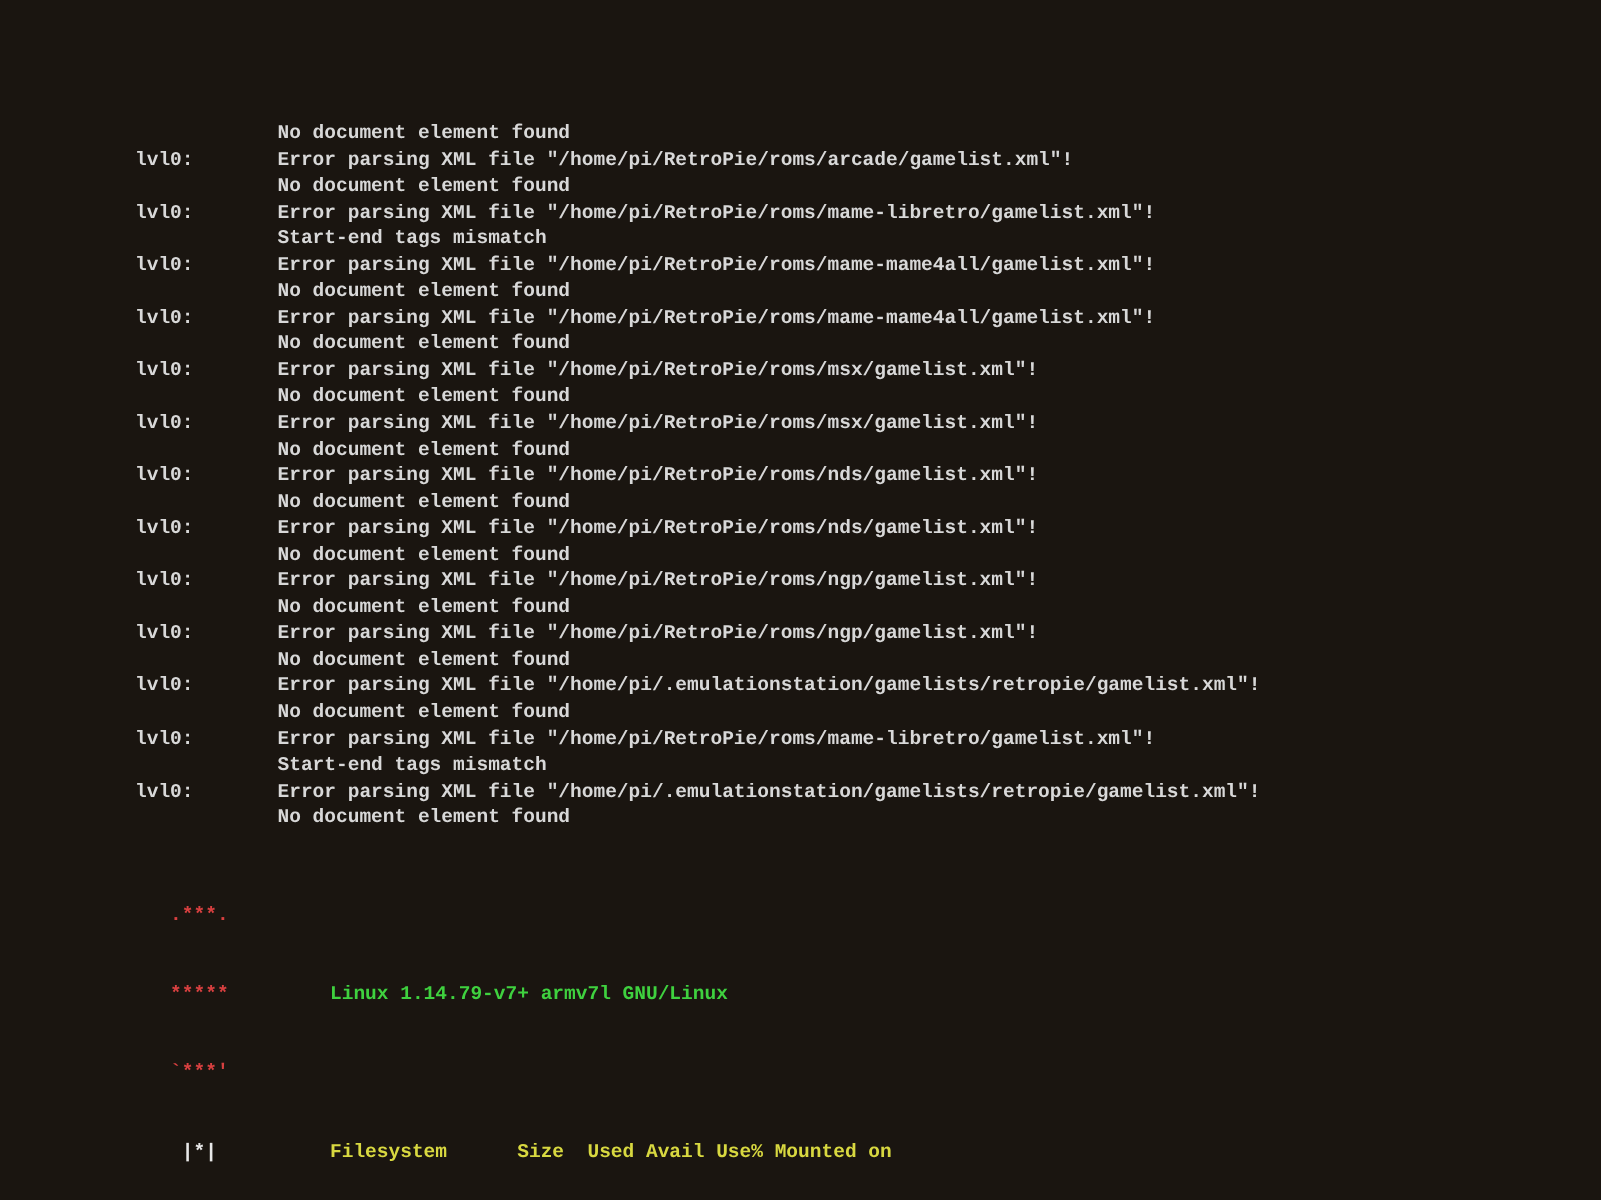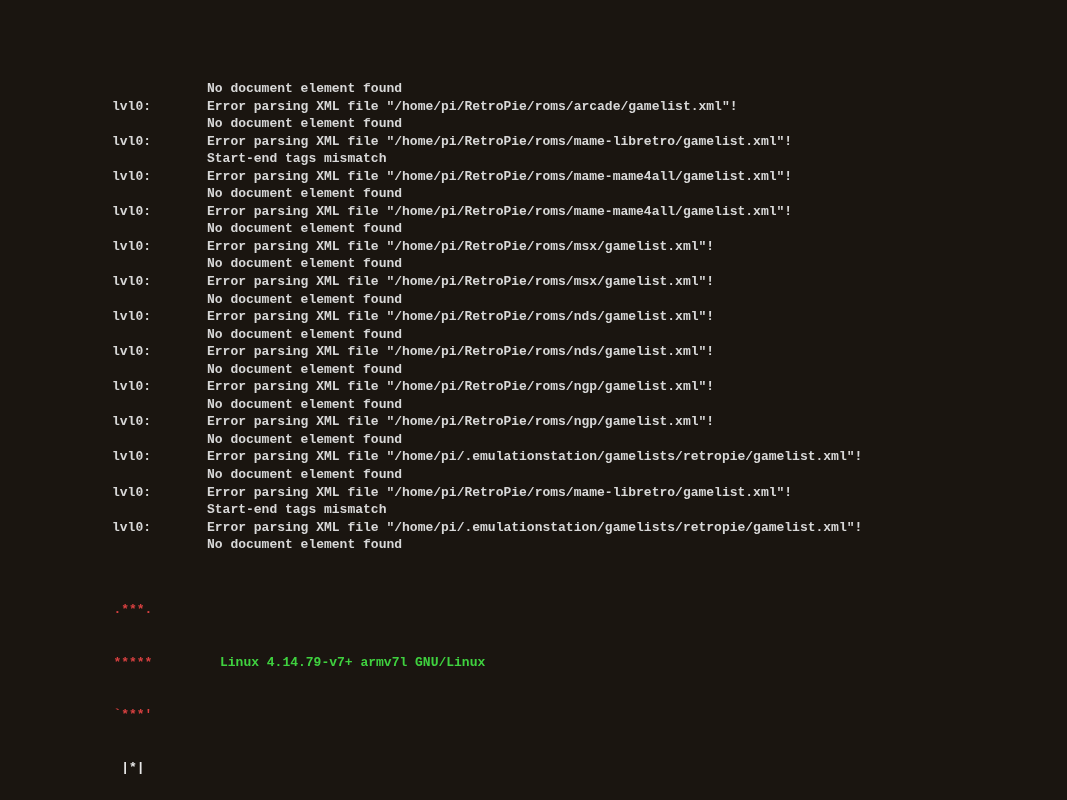--- a/index.html
+++ b/index.html
@@ -19,21 +19,20 @@
       padding: 80px 0 0 90px;
       line-height: 1.35;
     }
     .log-line {
       display: flex;
       white-space: pre;
     }
     .prefix {
       width: 95px;
       flex-shrink: 0;
-      margin-left: 22px;
     }
     .msg {
       flex: 1;
     }
     .info-block {
       margin-top: 12px;
       white-space: pre;
     }
     .info-line {
       display: flex;
@@ -80,28 +79,29 @@
     <div class="log-line"><span class="prefix">lvl0:</span><span class="msg">Error parsing XML file "/home/pi/.emulationstation/gamelists/retropie/gamelist.xml"!</span></div>
     <div class="log-line"><span class="prefix"></span><span class="msg">No document element found</span></div>
   </div>
 
 <div class="info-block">
   <div class="info-line">
     <span class="ascii-col red">   .***.     </span>
   </div>
   <div class="info-line">
     <span class="ascii-col red">   *****     </span>
-    <span class="green">Linux 4.14.79-v7+ armv7l GNU/Linux</span>
+    <span class="green">Linux 1.14.79-v7+ armv7l GNU/Linux</span>
   </div>
   <div class="info-line">
     <span class="ascii-col red">   `***'     </span>
     <span> </span>
   </div>
   <div class="info-line">
     <span class="ascii-col white">    |*|      </span>
+    <span class="yellow">Filesystem      Size  Used Avail Use% Mounted on</span>
   </div>
   
   
   
   
   
   
   
 </div>
 

